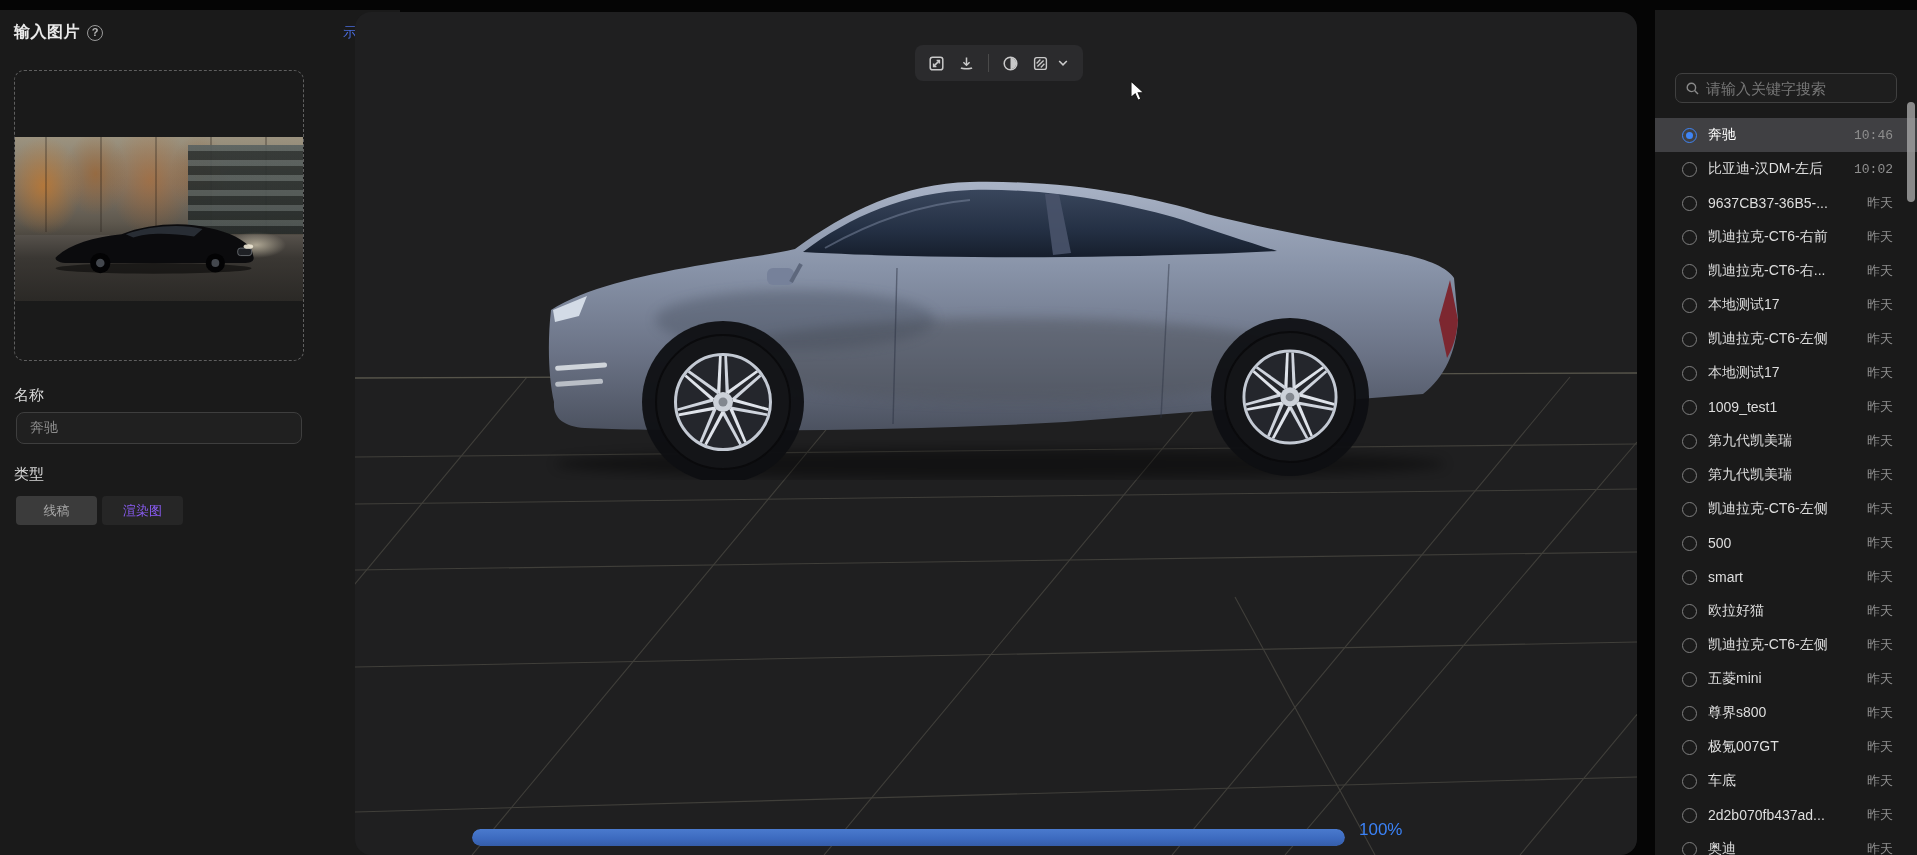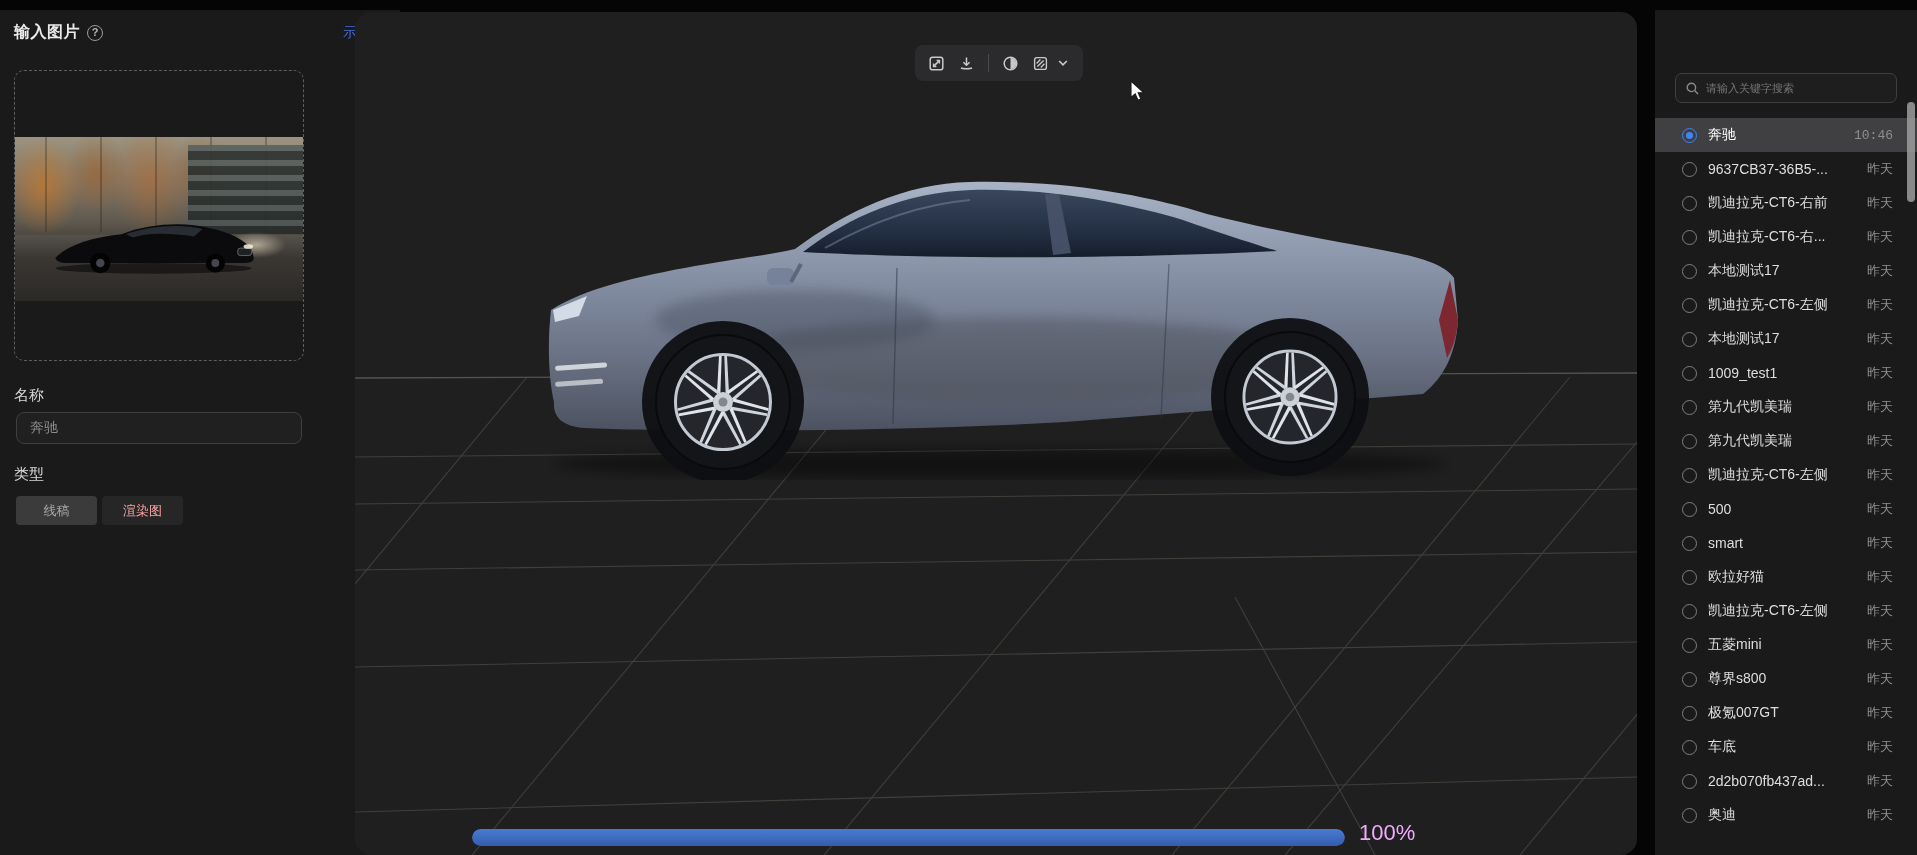--- a/index.html
+++ b/index.html
@@ -38,55 +38,55 @@
     background:linear-gradient(180deg,#56514b 0%,#3a3733 35%,#2b2926 100%); }
   .thumb .glow { position:absolute; right:6%; bottom:26%; width:60px; height:26px;
     background:radial-gradient(closest-side, rgba(255,244,214,.55), transparent); }
   .thumb svg.car-sil { position:absolute; left:11%; bottom:6%; width:74%; height:56%; }
   .field-label { position:absolute; left:14px; font-size:15px; color:#d8d8d8; }
   .name-input { position:absolute; left:16px; top:402px; width:286px; height:32px;
     background:#202020; border:1px solid #3e3e3e; border-radius:8px; color:#8c8c8c;
     font-size:14px; padding:0 13px; outline:none; font-family:inherit; }
   .type-row { position:absolute; left:16px; top:486px; display:flex; gap:5px; }
   .type-btn { width:81px; height:29px; border:none; border-radius:4px; background:#262626;
-    color:#fca5a5; font-size:13px; font-family:inherit; cursor:pointer; }
+    color:#8b5cf6; font-size:13px; font-family:inherit; cursor:pointer; }
   .type-btn.active { background:#3b3b3b; color:#a8a8a8; }
 
   
   .viewport { position:absolute; left:355px; top:12px; width:1282px; height:843px;
     background:#1f1f20; border-radius:16px; overflow:hidden; }
   .grid-svg { position:absolute; inset:0; }
   .vp-toolbar { position:absolute; left:560px; top:33px; width:168px; height:36px;
     background:#2b2b2d; border-radius:8px; display:flex; align-items:center; justify-content:center;
     gap:13px; padding:0 10px; }
   .vp-toolbar .tb-icon { display:flex; align-items:center; cursor:pointer; }
   .tb-divider { width:1px; height:18px; background:#4a4a4a; }
   .car-svg { position:absolute; left:190px; top:158px; width:915px; height:310px; }
   .progress-wrap { position:absolute; left:117px; top:817px; width:873px; height:17px;
     border-radius:9px; overflow:hidden; background:rgba(255,255,255,0.06); }
   .progress-fill { height:100%; border-radius:9px;
     background:linear-gradient(180deg,#4a7ace 0%,#3d6bc0 55%,#355da9 100%); }
-  .progress-label { position:absolute; left:1004px; top:808px; font-size:22px; color:#f0abfc; }
+  .progress-label { position:absolute; left:1004px; top:808px; font-size:17px; color:#3b82f6; }
   .cursor { position:absolute; left:775px; top:68px; width:16px; height:22px; }
 
   
   .right-panel { position:absolute; left:1655px; top:10px; width:262px; height:845px;
     background:#1a1a1a; overflow:hidden; }
   .rp-header { position:absolute; left:18px; top:16px; right:14px; display:flex; align-items:center; }
   .rp-title { font-size:16.5px; font-weight:700; color:#ededed; }
   .view-toggles { margin-left:auto; display:flex; gap:3px; align-items:center; }
   .vt-btn { width:31px; height:29px; border-radius:7px; display:flex; align-items:center;
     justify-content:center; cursor:pointer; background:transparent; }
   .vt-btn.outlined { border:1.5px solid #909090; background:#242424; }
   .vt-btn.filled { width:29px; height:27px; background:#3a3a3a; }
   .search-box { position:absolute; left:20px; top:63px; width:222px; height:30px;
     border:1px solid #404040; border-radius:7px; background:#1e1e1e; display:flex; align-items:center;
     padding:0 9px; gap:6px; }
   .search-box input { flex:1; background:transparent; border:none; outline:none; color:#bdbdbd;
-    font-size:11px; font-family:inherit; min-width:0; }
+    font-size:15px; font-family:inherit; min-width:0; }
   .search-box input::placeholder { color:#767676; }
   .records-list { position:absolute; left:0; top:108px; right:0; bottom:0; }
   .rec-row { height:34px; display:flex; align-items:center; padding:0 24px 0 27px; cursor:pointer; }
   .rec-row.sel { background:#404043; }
   .radio { width:15px; height:15px; border:1.5px solid #7f7f7f; border-radius:50%; flex:none;
     display:flex; align-items:center; justify-content:center; }
   .rec-row.sel .radio { border-color:#3f85f5; }
   .rec-row.sel .radio::after { content:""; width:7px; height:7px; border-radius:50%; background:#3f85f5; }
   .rec-name { margin-left:11px; font-size:14px; color:#dedede; flex:1; min-width:0;
     white-space:nowrap; overflow:hidden; text-overflow:ellipsis; }
@@ -298,20 +298,25 @@
   </div>
 
   <div class="records-list">
       <div class="rec-row sel">
     <span class="radio"></span>
     <span class="rec-name">奔驰</span>
     <span class="rec-time">10:46</span>
   </div>
       <div class="rec-row">
     <span class="radio"></span>
+    <span class="rec-name">比亚迪-汉DM-左后</span>
+    <span class="rec-time">10:02</span>
+  </div>
+      <div class="rec-row">
+    <span class="radio"></span>
     <span class="rec-name">9637CB37-36B5-...</span>
     <span class="rec-time">昨天</span>
   </div>
       <div class="rec-row">
     <span class="radio"></span>
     <span class="rec-name">凯迪拉克-CT6-右前</span>
     <span class="rec-time">昨天</span>
   </div>
       <div class="rec-row">
     <span class="radio"></span>

